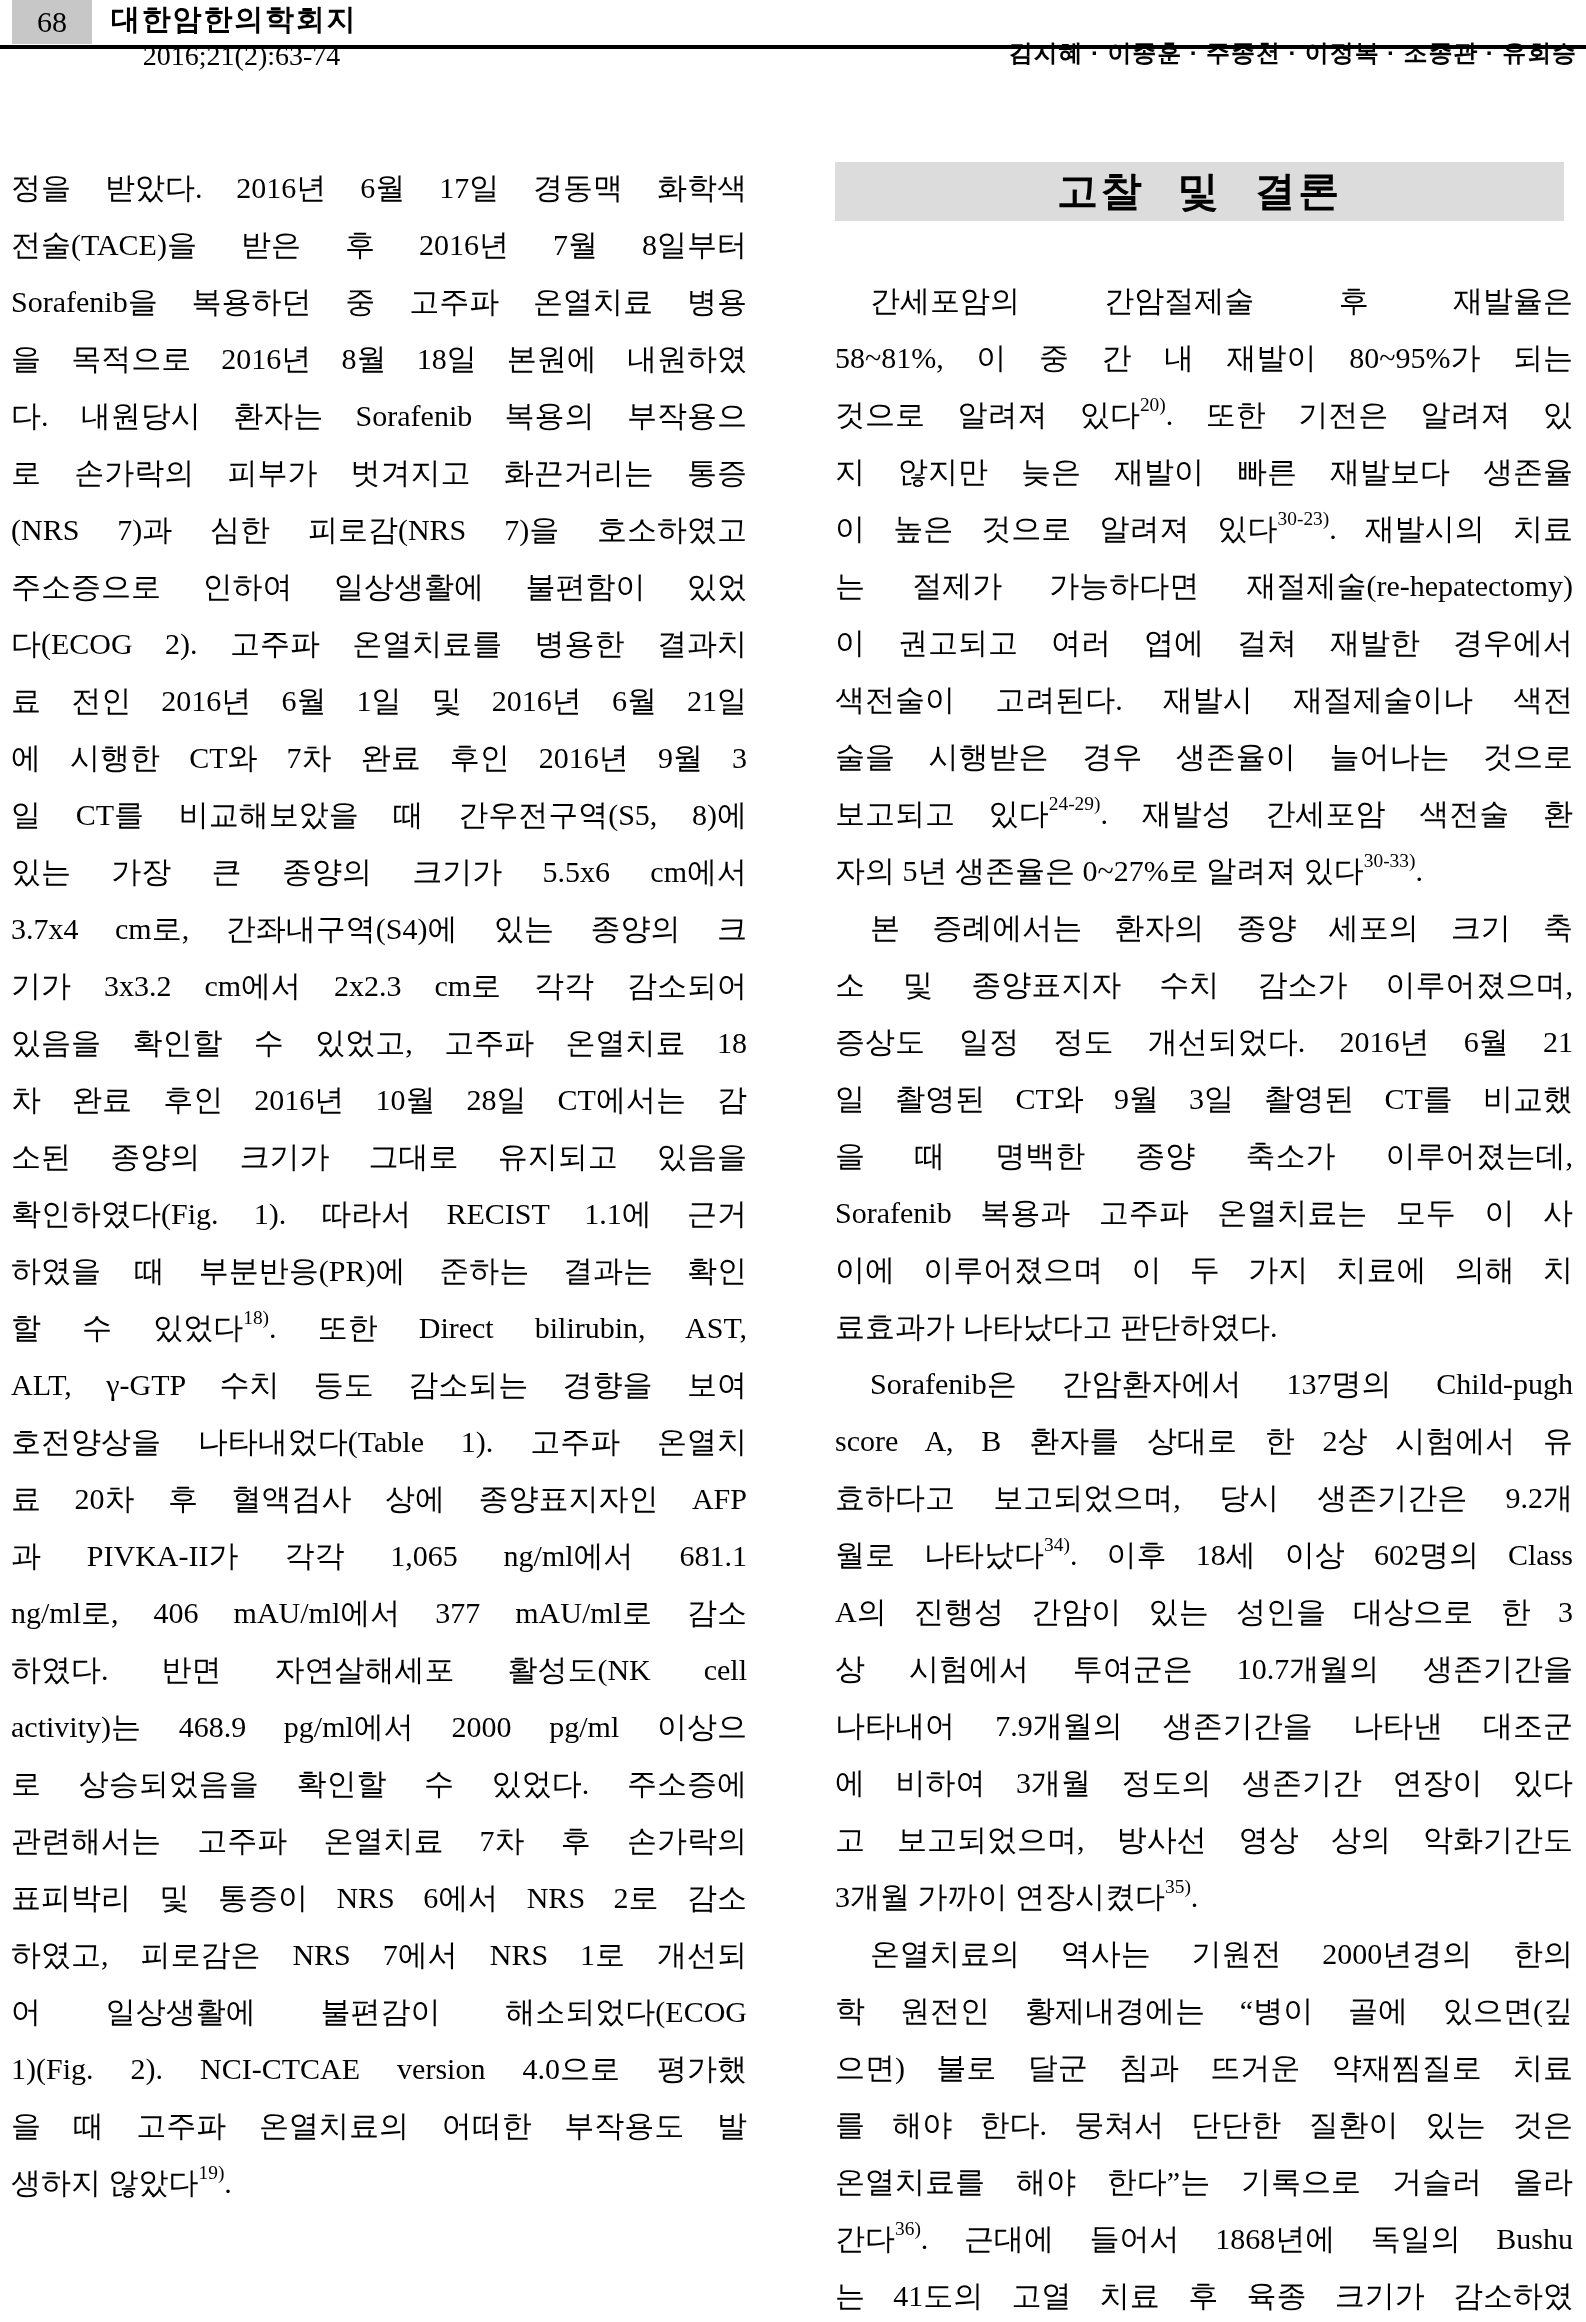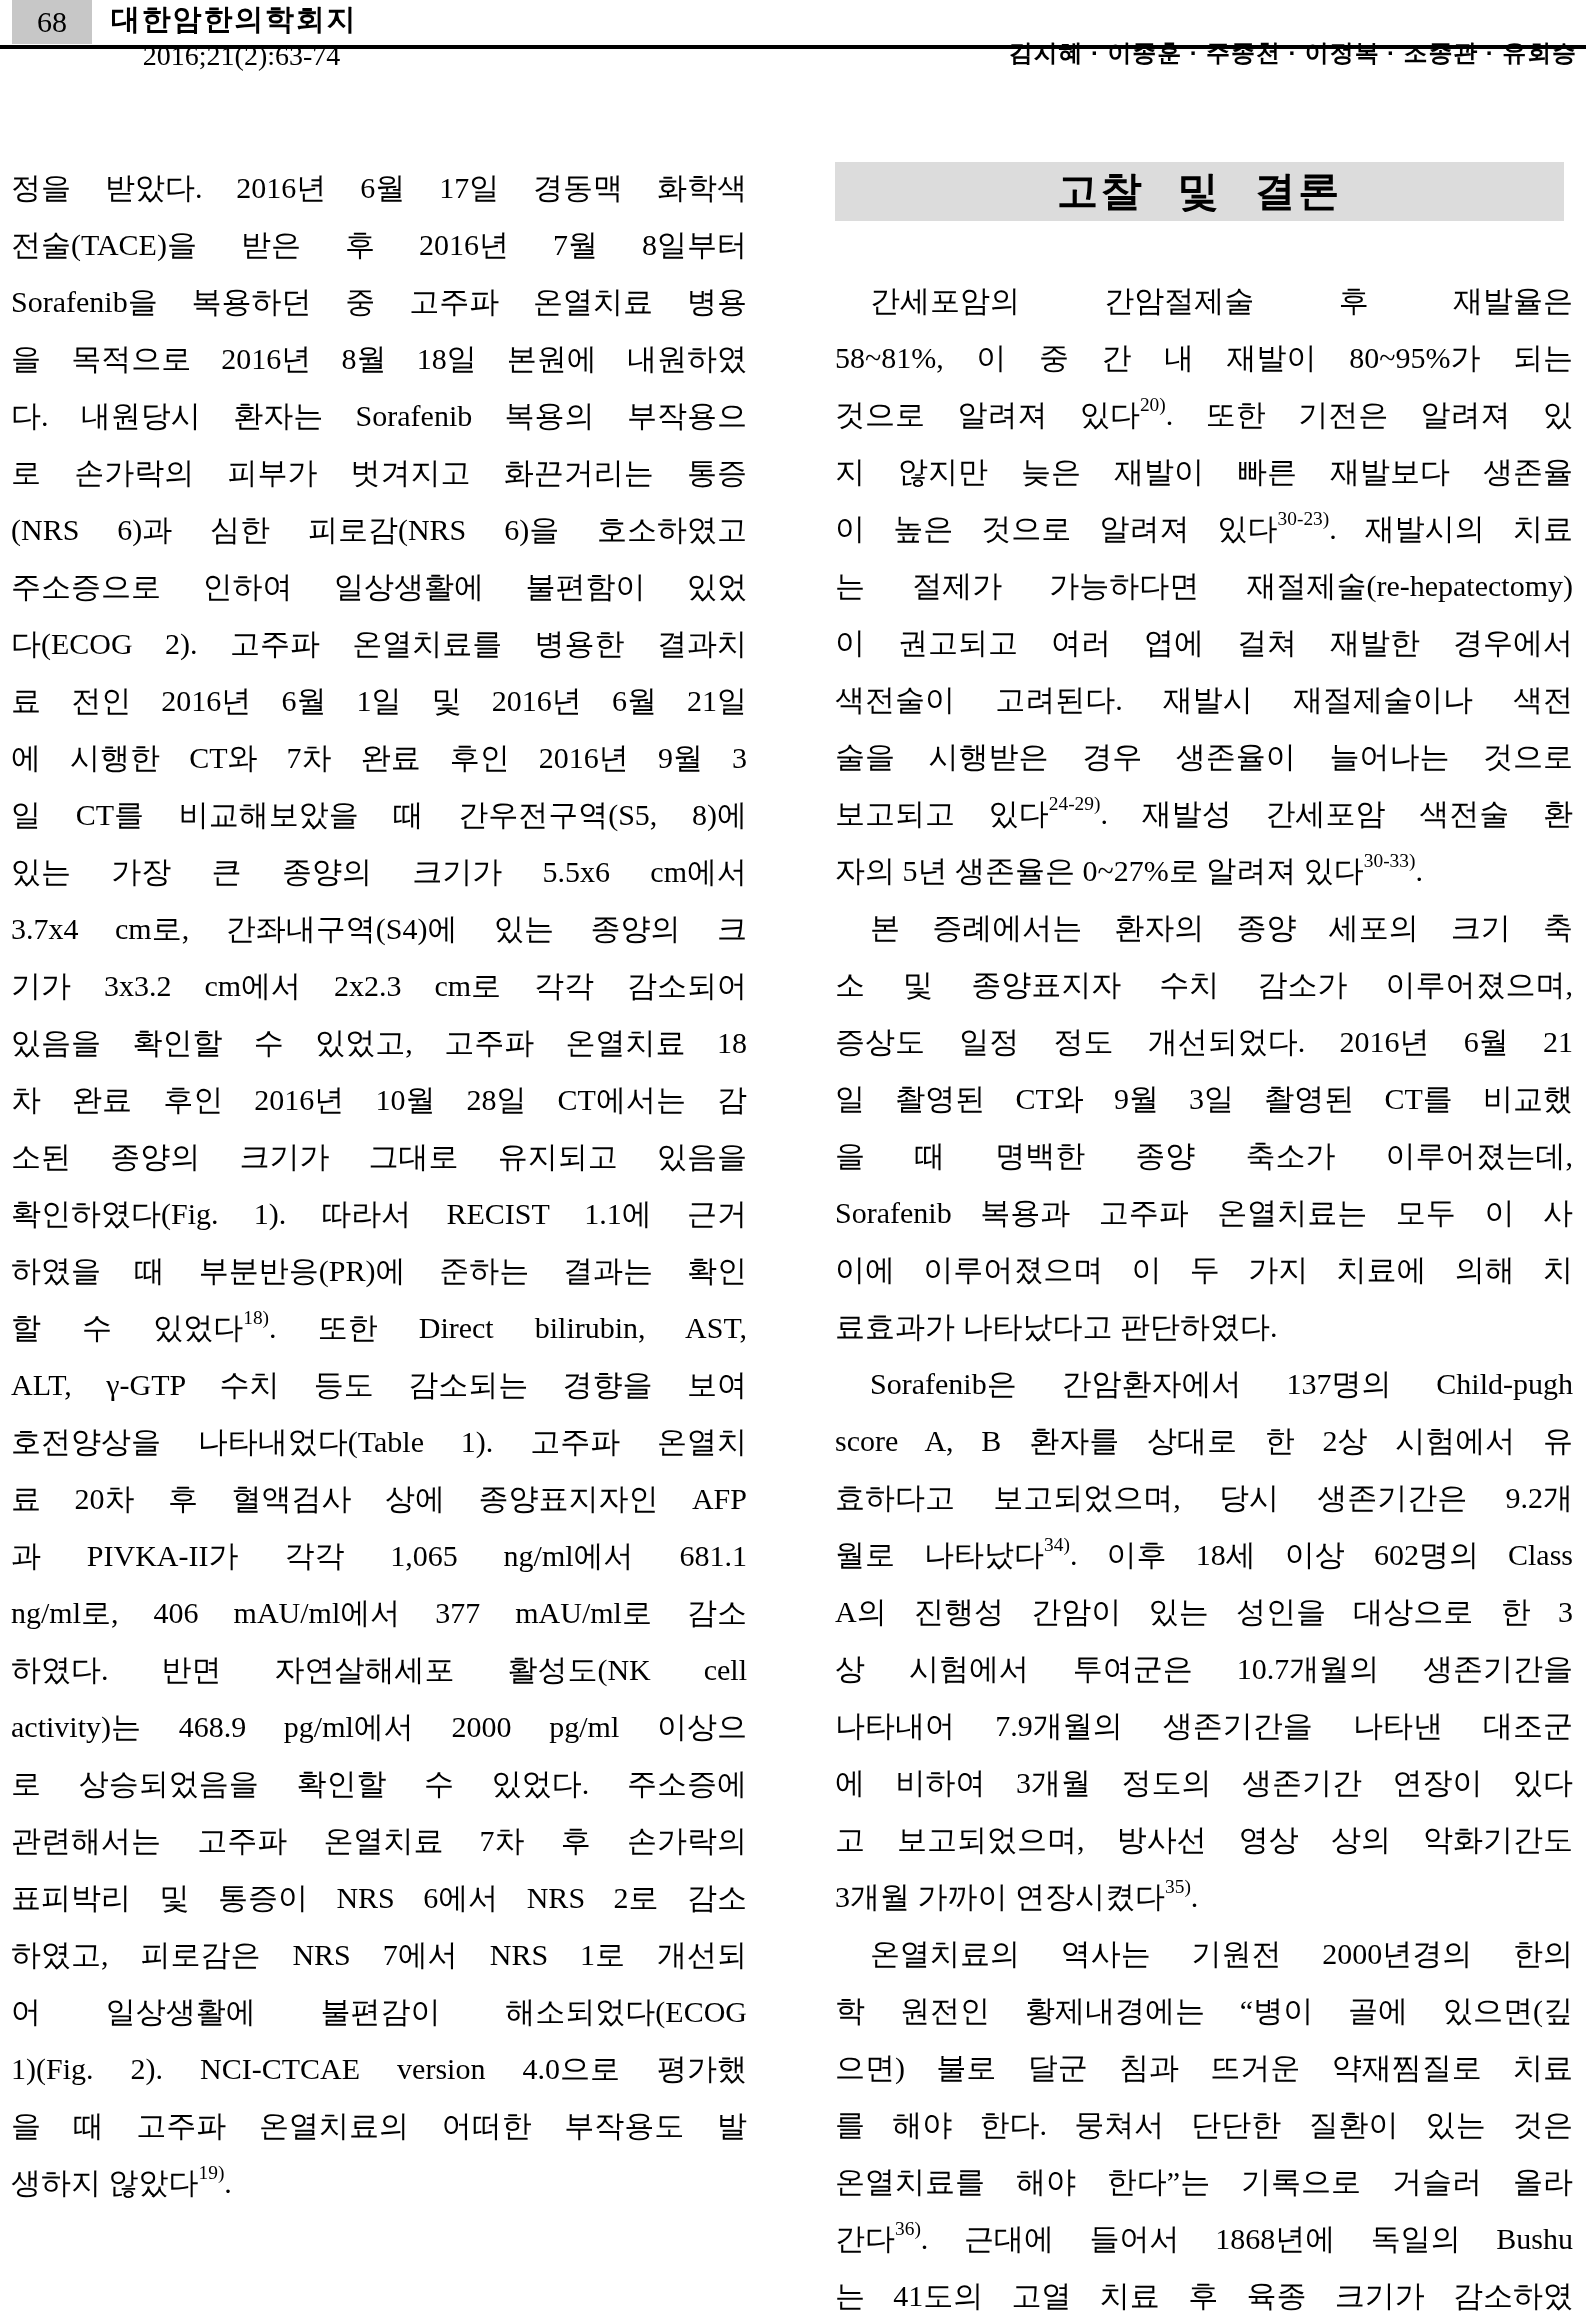--- a/index.html
+++ b/index.html
@@ -87,21 +87,21 @@
 
   <div class="rule" style="background: rgb(0, 0, 0);"></div>
 
   <div class="col col-left">
       <div class="bline">정을 받았다. 2016년 6월 17일 경동맥 화학색</div>
       <div class="bline">전술(TACE)을 받은 후 2016년 7월 8일부터</div>
       <div class="bline">Sorafenib을 복용하던 중 고주파 온열치료 병용</div>
       <div class="bline">을 목적으로 2016년 8월 18일 본원에 내원하였</div>
       <div class="bline">다. 내원당시 환자는 Sorafenib 복용의 부작용으</div>
       <div class="bline">로 손가락의 피부가 벗겨지고 화끈거리는 통증</div>
-      <div class="bline">(NRS 6)과 심한 피로감(NRS 6)을 호소하였고</div>
+      <div class="bline">(NRS 7)과 심한 피로감(NRS 7)을 호소하였고</div>
       <div class="bline">주소증으로 인하여 일상생활에 불편함이 있었</div>
       <div class="bline">다(ECOG 2). 고주파 온열치료를 병용한 결과치</div>
       <div class="bline">료 전인 2016년 6월 1일 및 2016년 6월 21일</div>
       <div class="bline">에 시행한 CT와 7차 완료 후인 2016년 9월 3</div>
       <div class="bline">일 CT를 비교해보았을 때 간우전구역(S5, 8)에</div>
       <div class="bline">있는 가장 큰 종양의 크기가 5.5x6 cm에서</div>
       <div class="bline">3.7x4 cm로, 간좌내구역(S4)에 있는 종양의 크</div>
       <div class="bline">기가 3x3.2 cm에서 2x2.3 cm로 각각 감소되어</div>
       <div class="bline">있음을 확인할 수 있었고, 고주파 온열치료 18</div>
       <div class="bline">차 완료 후인 2016년 10월 28일 CT에서는 감</div>

